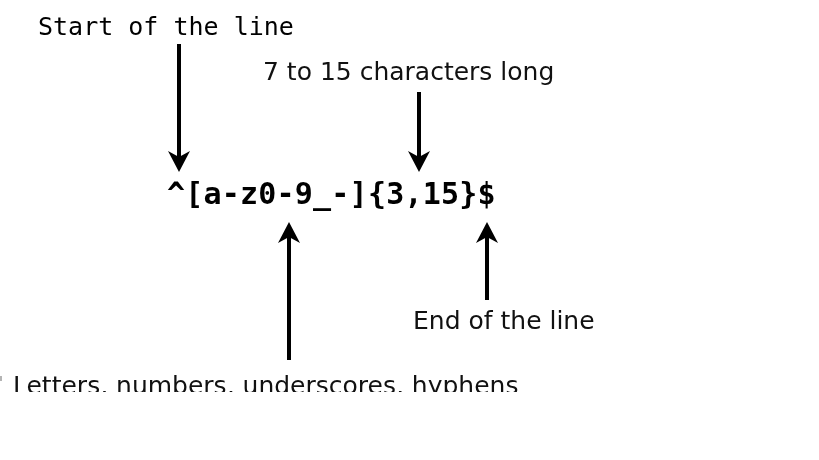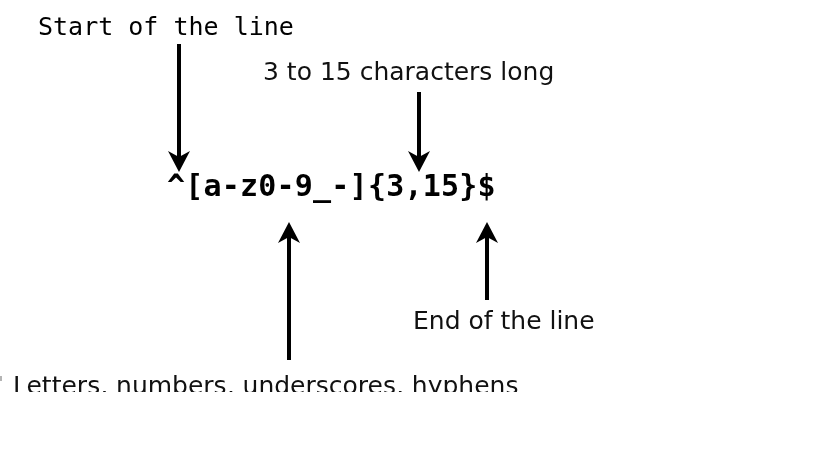--- a/index.html
+++ b/index.html
@@ -22,21 +22,21 @@
     font-size: 25px;
     line-height: 30px;
   }
   .mono {
     font-family: "DejaVu Sans Mono", "Liberation Mono", monospace;
     color: var(--ink, #000000);
   }
   .regex {
     position: absolute;
     left: 167px;
-    top: 168px;
+    top: 176px;
     font-family: "DejaVu Sans Mono", "Liberation Mono", monospace;
     font-weight: bold;
     font-size: 30px;
     line-height: 36px;
     white-space: nowrap;
     color: var(--ink, #000000);
     letter-spacing: 0.2px;
   }
   #start-label  { left: 38px;  top: 12px; }
   #length-label { left: 263px; top: 57px; }
@@ -61,21 +61,21 @@
   #edge-mark-1 { top: 376px; }
   #edge-mark-2 { top: 398px; }
 </style>
 </head>
 <body style="--ink: #000000; --text: #111111; --background: #ffffff;">
 
 <div class="canvas">
 
   <div id="start-label" class="label mono">Start of the line</div>
 
-  <div id="length-label" class="label">3 to 15 characters long</div>
+  <div id="length-label" class="label">7 to 15 characters long</div>
 
   <div class="regex">^[a-z0-9_-]{3,15}$</div>
 
   <div id="class-label" class="label">Letters, numbers, underscores, hyphens</div>
 
   <div id="end-label" class="label">End of the line</div>
 
   <svg class="arrows-layer" width="819" height="460" viewBox="0 0 819 460">
     <g>
       <line x1="179" y1="44" x2="179" y2="160" stroke="currentColor" stroke-width="4"></line>

